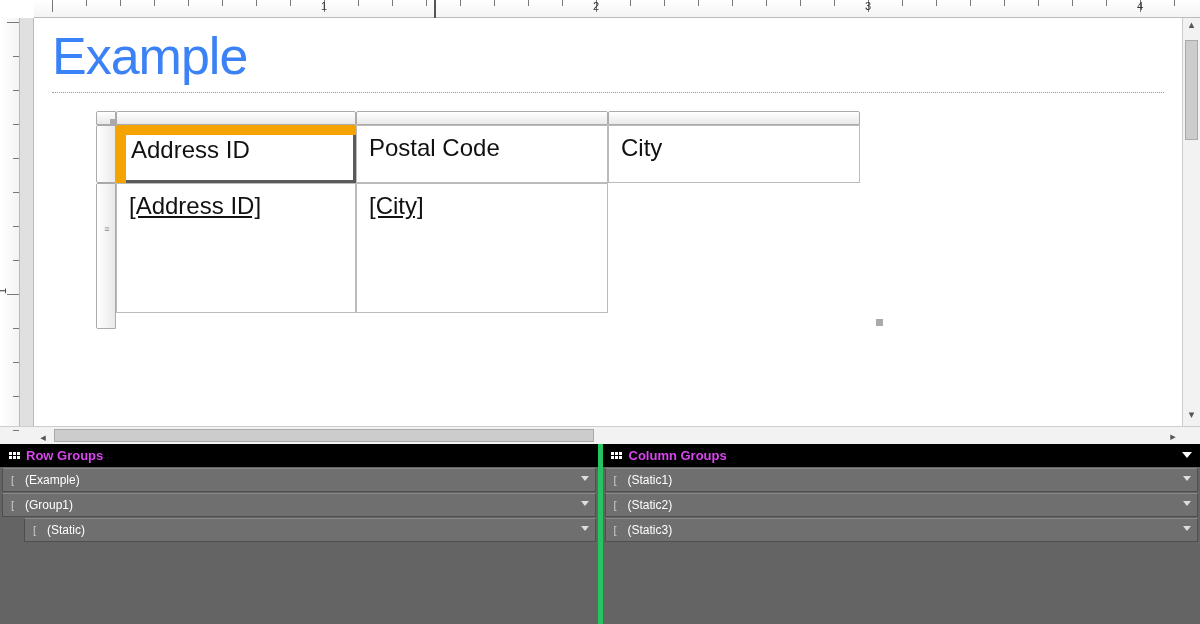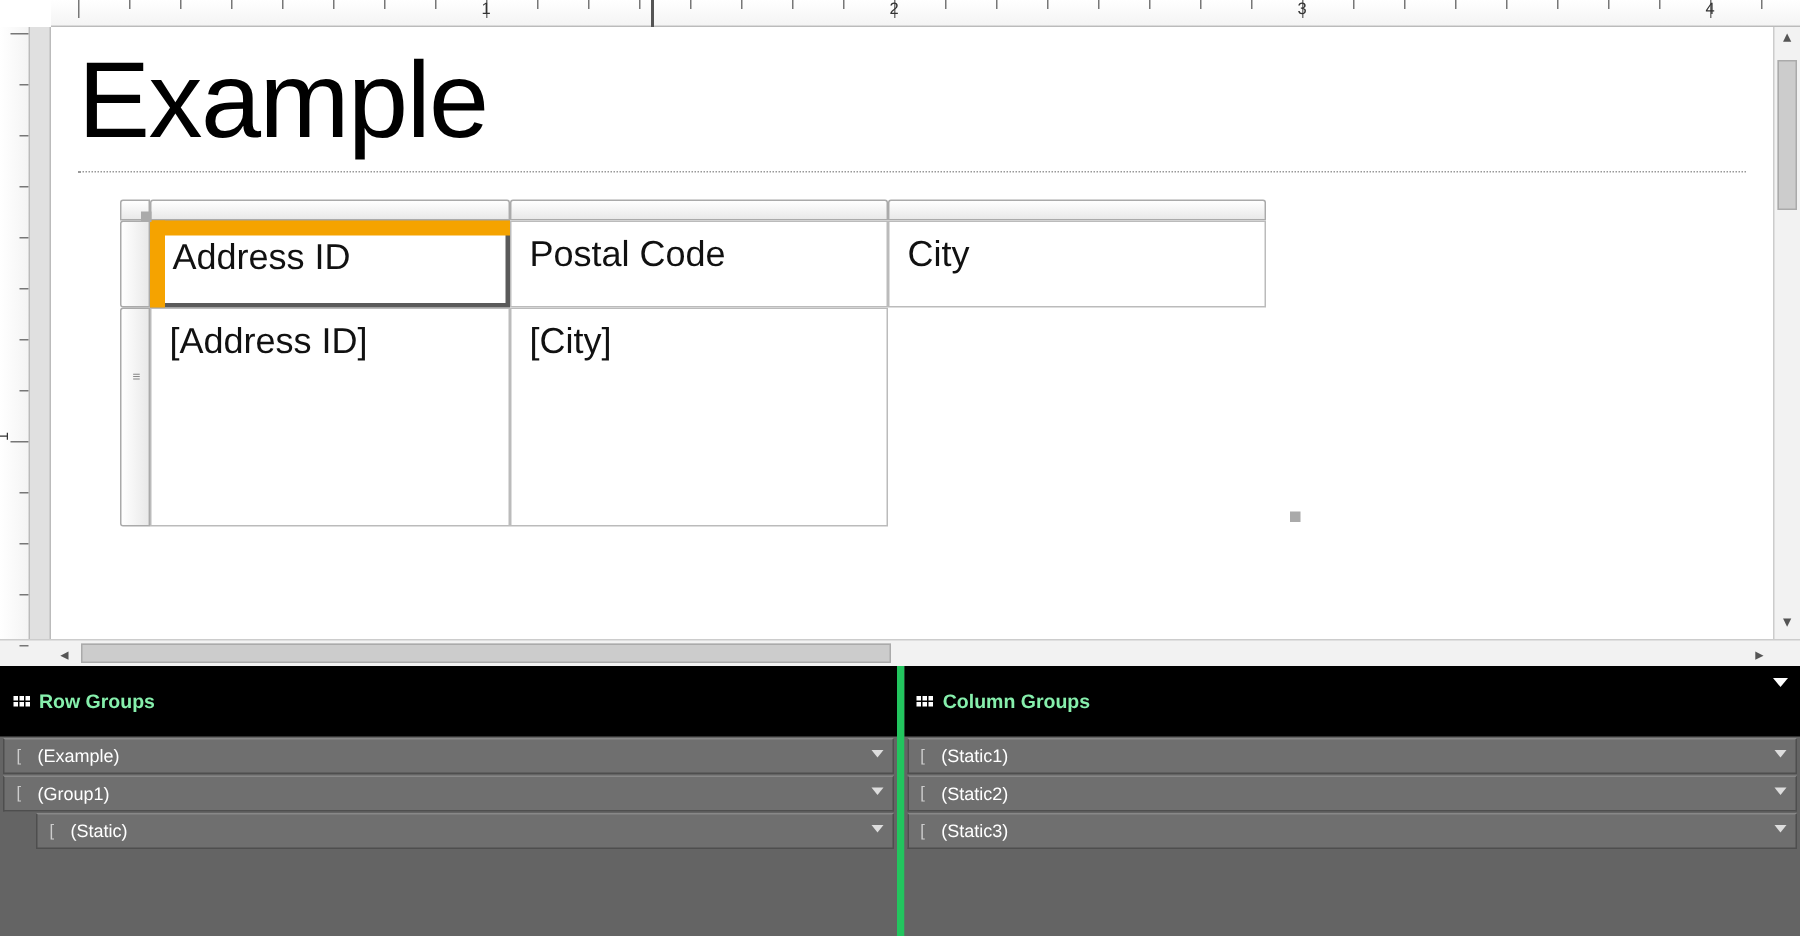--- a/index.html
+++ b/index.html
@@ -18,35 +18,35 @@
 .left-ruler { width: 20px; background: linear-gradient(90deg,#fff,#f4f4f4); border-right: 1px solid #bbb; position: relative; }
 .left-ruler .tick { position: absolute; left: 13px; width: 6px; height: 1px; background: #777; }
 .left-ruler .tick.maj { left: 7px; width: 12px; }
 .left-ruler .num { position: absolute; left: 2px; font-size: 11px; color: #333; transform: translateY(-50%) rotate(-90deg); transform-origin: left center; }
 
 
 .design-row { display: flex; flex: 1; min-height: 0; }
 .design-gutter { width: 14px; background: #e0e0e0; border-right: 1px solid #bbb; }
 .design-area { flex: 1; background: #fff; overflow: hidden; position: relative; }
 .report-body { padding: 8px 18px; }
-.report-title { font-size: 72px; font-weight: 300; color: #000000; letter-spacing: -1px; }
+.report-title { font-size: 52px; font-weight: 300; color: #3b82f6; letter-spacing: -1px; }
 .hr-dotted { border: 0; border-top: 1px dotted #999; margin: 6px 0 18px 0; }
 
 
-.tablix-wrap { margin-left: 28px; position: relative; }
+.tablix-wrap { margin-left: 44px; position: relative; }
 .tablix-colhandles { display: flex; height: 14px; margin-left: 20px; }
 .tablix-colhandle { border: 1px solid #aaa; border-radius: 2px 2px 0 0; background: linear-gradient(#fff,#e9e9e9); }
 .tablix-colhandle:nth-child(1){ width: 240px; } .tablix-colhandle:nth-child(2){ width: 252px; } .tablix-colhandle:nth-child(3){ width: 252px; }
 .tablix-row { display: flex; }
 .tablix-rowhandle { width: 20px; border: 1px solid #aaa; border-radius: 2px 0 0 2px; background: linear-gradient(90deg,#fff,#e9e9e9); }
 .tablix-rowhandle .grip { font-size: 9px; color: #888; display:block; text-align:center; margin-top:40px; letter-spacing:-2px;}
 .tablix-cell { border: 1px solid #bbb; background: #fff; padding: 8px 12px; font-size: 24px; color: #111; }
 .c1{ width:240px; } .c2{ width:252px; } .c3{ width:252px; }
 .hdr { height: 58px; }
-.dat { height: 146px; }
+.dat { height: 130px; text-decoration: underline; }
 .selected { border: 3px solid #5a5a5a; position: relative; }
 .selected::before { content:""; position:absolute; left:-3px; top:-3px; right:-3px; height:10px; background:#f5a300; }
 .selected::after { content:""; position:absolute; left:-3px; top:-3px; bottom:-3px; width:10px; background:#f5a300; }
 .corner-handle { width:20px; height:14px; border:1px solid #aaa; background: linear-gradient(#fff,#e9e9e9); border-radius:2px 0 0 0; }
 .tablix-top { display:flex; }
 .sel-grip { position:absolute; width:7px; height:7px; background:#aaa; }
 
 
 .vscroll { width: 18px; background: #f2f2f2; border-left: 1px solid #ccc; position: relative; }
 .vscroll .arrow { height: 18px; text-align:center; font-size:11px; color:#555; cursor:pointer; }
@@ -55,21 +55,21 @@
 .hscroll-row .gutter { width:34px; }
 .hscroll { flex:1; position:relative; }
 .hscroll .arrow { width:18px; height:18px; display:inline-flex; align-items:center; justify-content:center; font-size:11px; color:#555; cursor:pointer; }
 .hscroll .arrow.right { position:absolute; right:0; top:0; }
 .hscroll .thumb { position:absolute; left:20px; top:2px; bottom:2px; width:540px; background:#ccc; border:1px solid #aaa; }
 
 
 .group-panel { height: 180px; display:flex; background:#646464; }
 .gp-col { flex:1; display:flex; flex-direction:column; border-left:5px solid #22c55e; }
 .gp-col:first-child { border-left:none; }
-.gp-header { background:#000; color:#86efac; font-size:13px; font-weight:600; padding:16px 8px; display:flex; align-items:center; gap:6px; position:relative; }
+.gp-header { background:#000; color:#d946ef; font-size:13px; font-weight:600; padding:4px 8px; display:flex; align-items:center; gap:6px; position:relative; }
 .gp-header .grid-icon { display:inline-flex; }
 .gp-header .grid-icon span { width:3px; height:3px; background:#fff; margin:0.5px; display:inline-block; }
 .gp-header .grid-icon { flex-wrap:wrap; width:12px; }
 .gp-header .menu { position:absolute; right:8px; top:8px; width:0; height:0; border-left:5px solid transparent; border-right:5px solid transparent; border-top:6px solid #fff; }
 .gp-list { flex:1; background:#646464; }
 .gp-item { background:#6f6f6f; border:1px solid #4e4e4e; border-top-color:#888; color:#fff; font-size:12px; padding:4px 8px; margin:1px 2px; position:relative; display:flex; align-items:center; }
 .gp-item.indent1 { margin-left: 24px; }
 .gp-item .br-icon { display:inline-block; width:10px; color:#ccc; margin-right:4px; font-size:11px; }
 .gp-item .dd { position:absolute; right:6px; top:7px; width:0; height:0; border-left:4px solid transparent; border-right:4px solid transparent; border-top:5px solid #ddd; }
 

